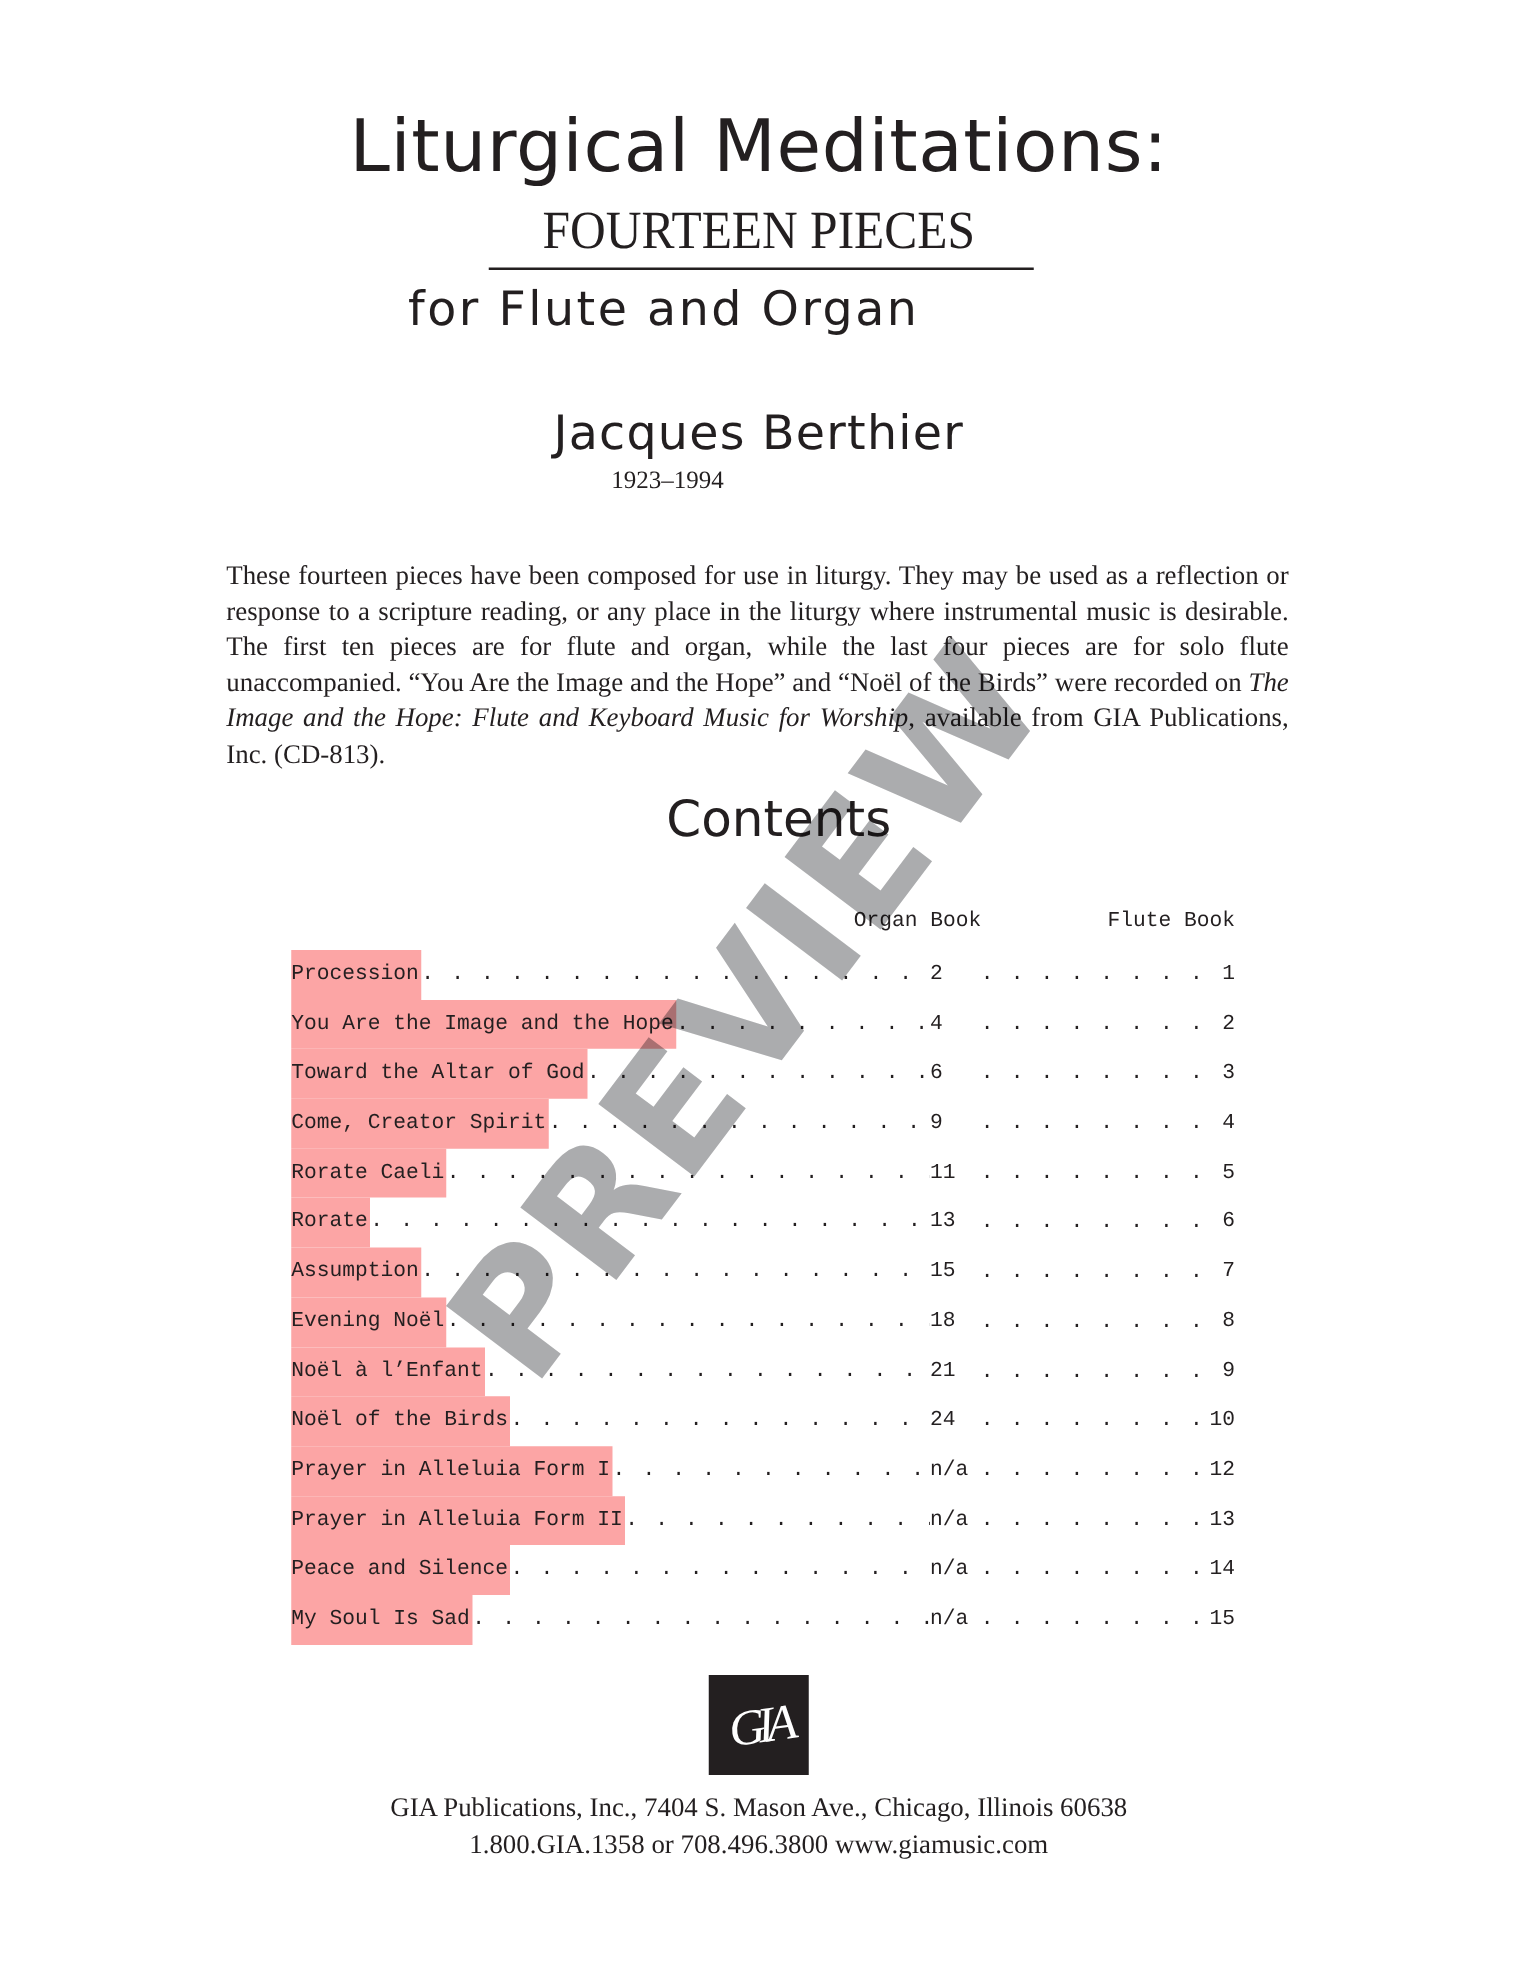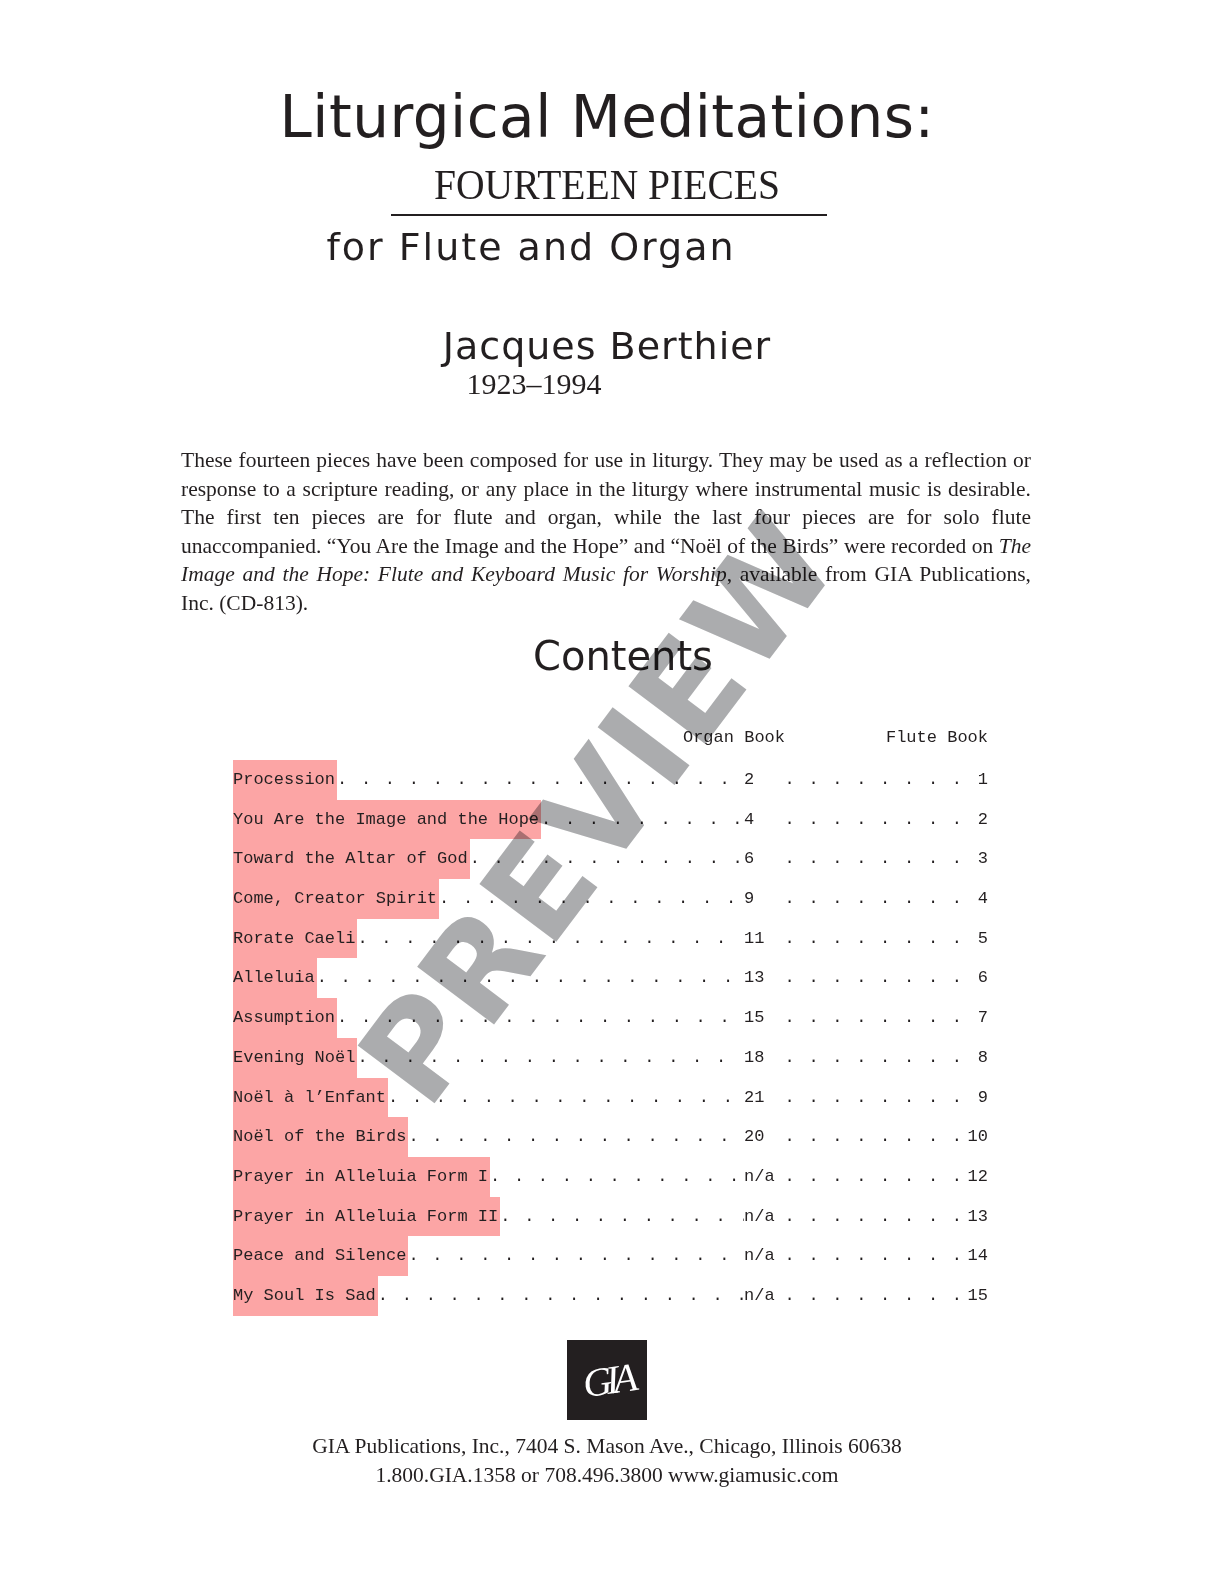--- a/index.html
+++ b/index.html
@@ -21,21 +21,21 @@
     .instrumentation {
       position: absolute; top: 222px; left: 0; width: 1062px; text-align: center;
       font-family: "DejaVu Sans", sans-serif; font-size: 38px; line-height: 50px; letter-spacing: 2px;
     }
     .composer {
       position: absolute; top: 323px; left: 0; width: 1214px; text-align: center;
       font-family: "DejaVu Sans", sans-serif; font-size: 38px; line-height: 46px; letter-spacing: 1px;
     }
     .dates {
       position: absolute; top: 370px; left: 0; width: 1068px; text-align: center;
-      font-family: "Liberation Serif", serif; font-size: 30px; line-height: 28px;
+      font-family: "Liberation Serif", serif; font-size: 20px; line-height: 28px;
     }
 
     .intro {
       position: absolute; top: 426px; left: 181px; width: 850px;
       font-family: "Liberation Serif", serif; font-size: 21.5px; line-height: 28.6px;
       text-align: justify; text-align-last: left; margin-top: 20px;
     }
     .intro em { font-style: italic; }
 
     .contents-heading {
@@ -134,21 +134,21 @@
           <span class="toc-flute">4</span>
         </div>
       <div class="toc-row">
           <span class="toc-title">Rorate Caeli</span>
           <span class="leader-1"></span>
           <span class="toc-organ"><span>11</span></span>
           <span class="leader-2"></span>
           <span class="toc-flute">5</span>
         </div>
       <div class="toc-row">
-          <span class="toc-title">Alleluia</span>
+          <span class="toc-title">Rorate</span>
           <span class="leader-1"></span>
           <span class="toc-organ"><span>13</span></span>
           <span class="leader-2"></span>
           <span class="toc-flute">6</span>
         </div>
       <div class="toc-row">
           <span class="toc-title">Assumption</span>
           <span class="leader-1"></span>
           <span class="toc-organ"><span>15</span></span>
           <span class="leader-2"></span>
@@ -164,21 +164,21 @@
       <div class="toc-row">
           <span class="toc-title">Noël à l’Enfant</span>
           <span class="leader-1"></span>
           <span class="toc-organ"><span>21</span></span>
           <span class="leader-2"></span>
           <span class="toc-flute">9</span>
         </div>
       <div class="toc-row">
           <span class="toc-title">Noël of the Birds</span>
           <span class="leader-1"></span>
-          <span class="toc-organ"><span>20</span></span>
+          <span class="toc-organ"><span>24</span></span>
           <span class="leader-2"></span>
           <span class="toc-flute">10</span>
         </div>
       <div class="toc-row">
           <span class="toc-title">Prayer in Alleluia Form I</span>
           <span class="leader-1"></span>
           <span class="toc-organ"><span>n/a</span></span>
           <span class="leader-2"></span>
           <span class="toc-flute">12</span>
         </div>

